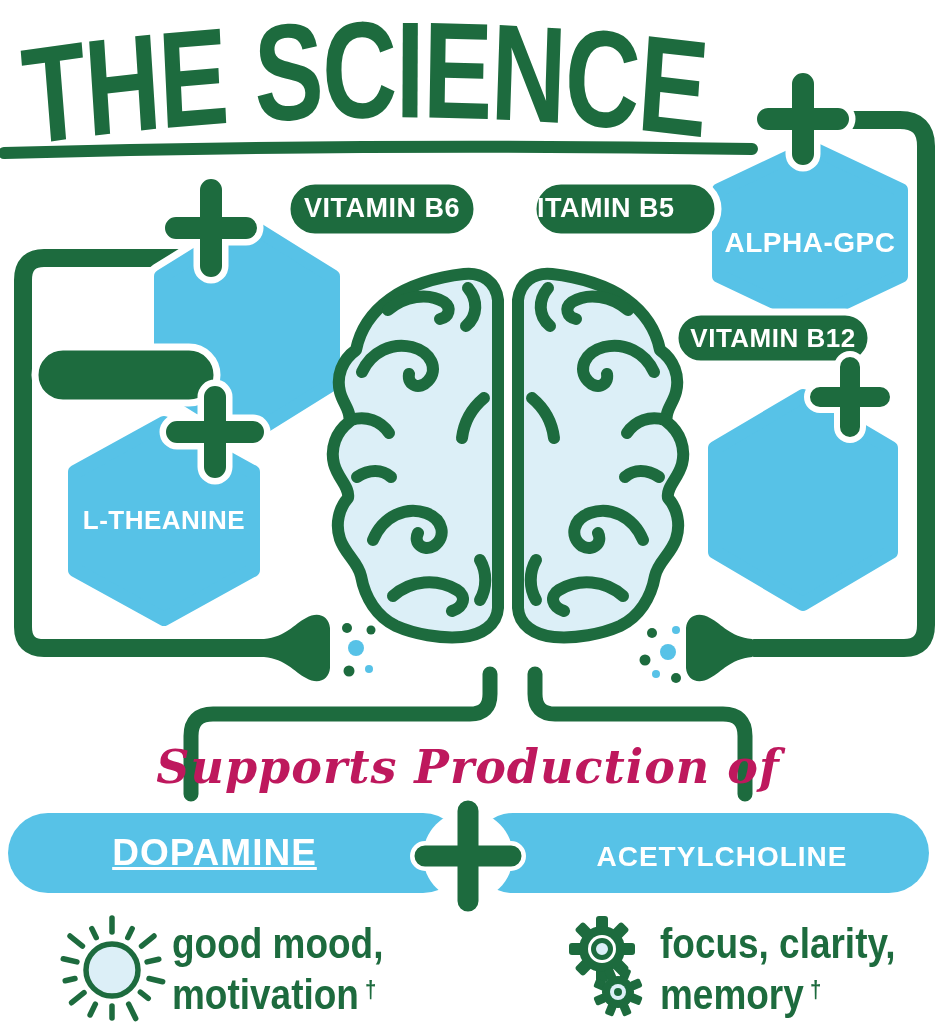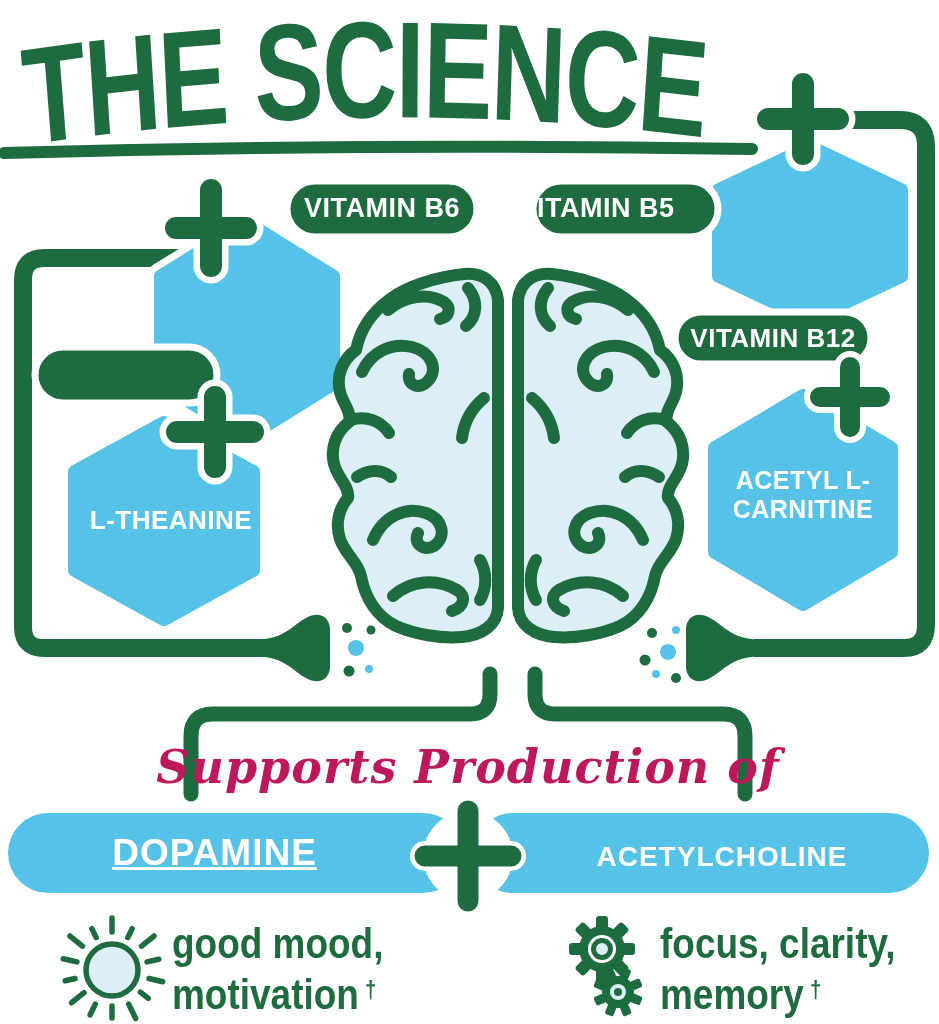--- a/index.html
+++ b/index.html
@@ -199,26 +199,23 @@
 
   <svg id="title-svg" width="939" height="175" viewBox="0 0 939 175">
     <path id="titleArc" d="M 12,110 Q 365,68 718,104" fill="none"></path>
     <text font-family="Liberation Sans, sans-serif" font-weight="bold" font-size="104" fill="#1d6b3e" text-anchor="middle" letter-spacing="-2">
       <textPath href="#titleArc" startOffset="50%">THE SCIENCE</textPath>
     </text>
   </svg>
 
   <div class="label pill-label" style="left:287px;top:181px;width:190px;height:56px;">VITAMIN B6</div>
   <div class="label pill-label" style="left:504px;top:181px;width:185px;height:56px;">VITAMIN B5</div>
+  <div class="label hex-label" style="left:719px;top:223px;width:182px;height:40px;font-size:28px;">ALPHA-GPC</div>
   <div class="label pill-label" style="left:675px;top:312px;width:196px;height:52px;font-size:26px;">VITAMIN B12</div>
-  <div class="label hex-label" style="left:81px;top:502px;width:180px;height:36px;">L-THEANINE</div>
-  <div class="label hex-label two-line" style="left:713px;top:462px;width:180px;height:66px;">
-    <span>ACETYL L-</span>
-    <span>CARNITINE</span>
-  </div>
+  <div class="label hex-label" style="left:74px;top:502px;width:180px;height:36px;">L-THEANINE</div>
 
   <div class="caption" style="left:190px;top:736px;width:556px;height:62px;">Supports Production of</div>
 
   <div class="label big-pill-label" style="left:8px;top:813px;width:413px;height:80px;text-decoration:underline;">DOPAMINE</div>
   <div class="label big-pill-label" style="left:515px;top:813px;width:414px;height:88px;font-size:28px;">ACETYLCHOLINE</div>
 
   <div class="benefit" style="left:172px;top:918px;">
     <div>good mood,</div>
     <div><span>motivation</span><span class="dag">†</span></div>
   </div>

